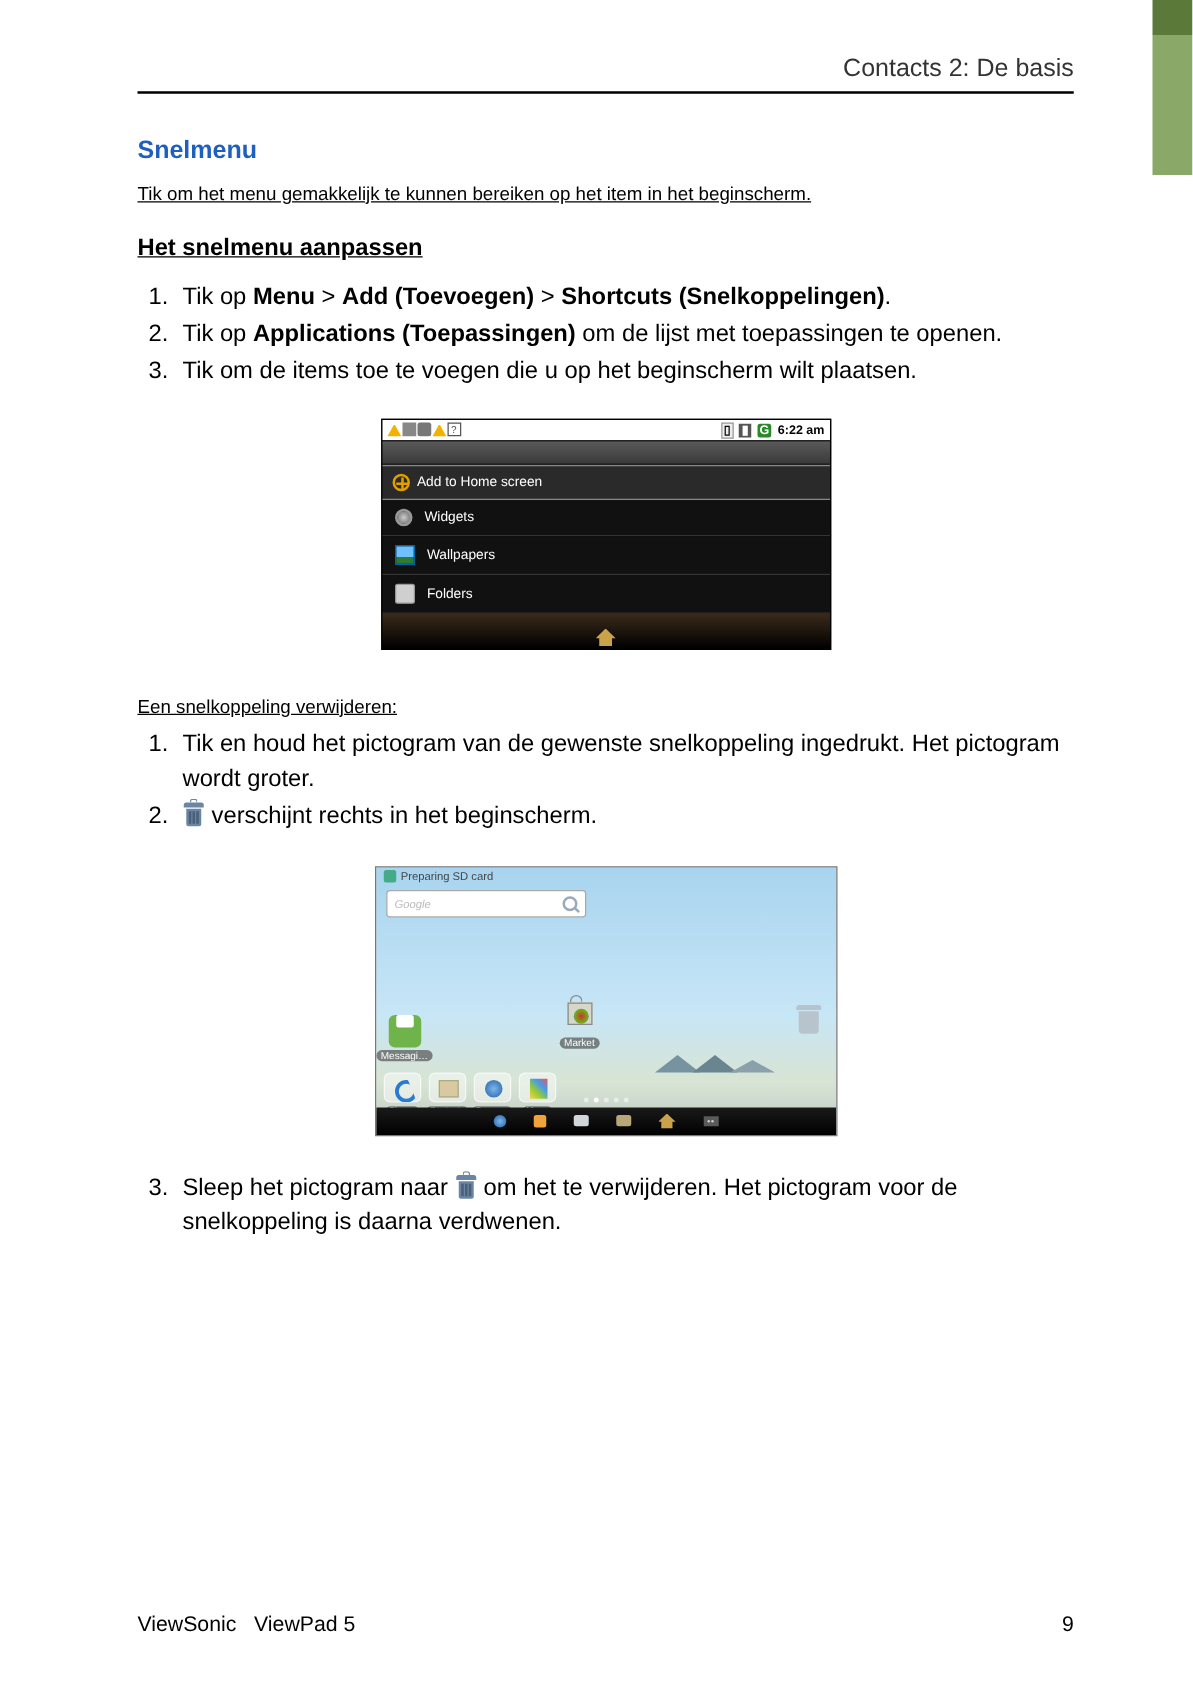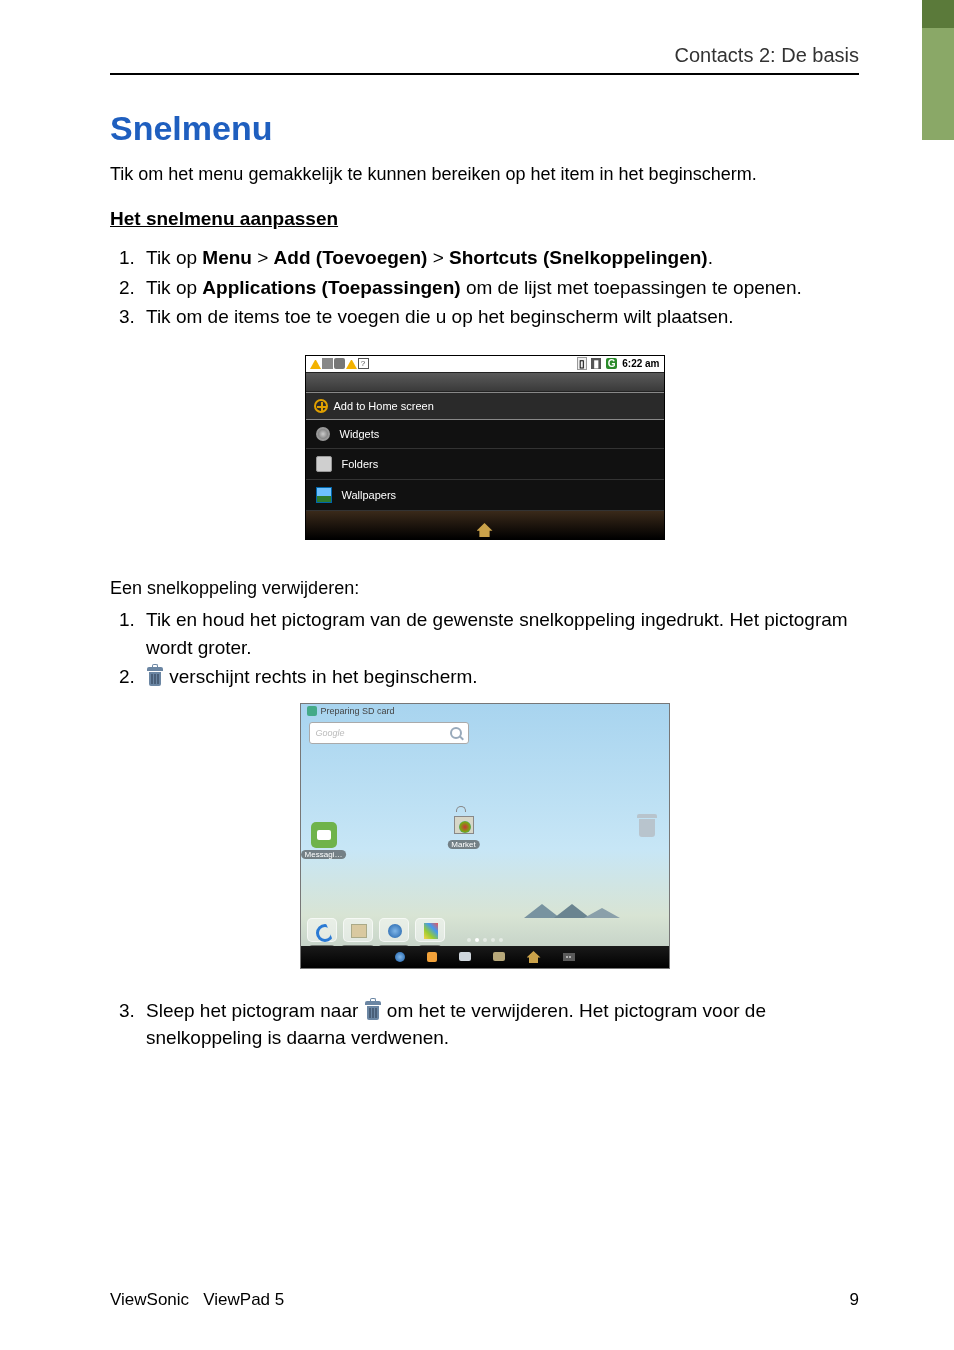--- a/index.html
+++ b/index.html
@@ -3,22 +3,22 @@
 <meta charset="utf-8">
 <style>
   * { box-sizing: border-box; margin: 0; padding: 0; }
   html, body { width: 954px; height: 1350px; font-family: Arial, Helvetica, sans-serif; color: #000; background: #fff; }
   .page { position: relative; width: 954px; height: 1350px; padding: 40px 95px 40px 110px; }
   .corner-tab { position: absolute; top: 0; right: 0; width: 32px; height: 140px; }
   .corner-tab .dark { position: absolute; top: 0; right: 0; width: 32px; height: 28px; background: #5b7a3a; }
   .corner-tab .light { position: absolute; top: 28px; right: 0; width: 32px; height: 112px; background: #8aa867; }
   .header-right { text-align: right; font-size: 20px; color: #333; margin-top: 4px; margin-bottom: 6px; }
   .rule { border: none; border-top: 2px solid #000; margin-bottom: 34px; }
-  h1.section { color: #1f5fbf; font-size: 34px; font-weight: bold; margin-bottom: 14px; }
-  p.body { font-size: 18px; line-height: 1.35; margin-bottom: 22px; }
+  h1.section { color: #1f5fbf; font-size: 20px; font-weight: bold; margin-bottom: 14px; }
+  p.body { font-size: 15px; line-height: 1.35; margin-bottom: 22px; text-decoration: underline; }
   h3.sub { font-size: 19px; font-weight: bold; margin-bottom: 14px; text-decoration: underline; }
   ol.steps { list-style: decimal; padding-left: 30px; font-size: 19px; line-height: 1.45; margin-bottom: 24px; }
   ol.steps li { padding-left: 6px; margin-bottom: 2px; }
   .b { font-weight: bold; }
   
   .fig1 { width: 360px; margin: 0 auto 36px auto; border: 1px solid #000; background: #000; font-size: 11px; color: #fff; }
   .statusbar { display: flex; justify-content: space-between; align-items: center; background: #fff; color: #000; height: 16px; padding: 0 4px; font-size: 10px; }
   .statusbar .left-icons { display: flex; gap: 1px; }
   .statusbar .left-icons span { display: inline-flex; width: 11px; height: 11px; align-items: center; justify-content: center; }
   .tri { width: 0; height: 0; border-left: 5px solid transparent; border-right: 5px solid transparent; border-bottom: 9px solid #f3b200; }
@@ -41,27 +41,27 @@
   .pic.wall { background: linear-gradient(#6ec0ff 60%, #2e7a2e 60%); border: 1px solid #06a; }
   .fig1-bottom { height: 28px; background: linear-gradient(#3a2a1a,#000); display:flex; align-items:flex-end; justify-content:center; }
   .home-ico { width: 16px; height: 14px; background: #caa24a; clip-path: polygon(50% 0, 100% 55%, 82% 55%, 82% 100%, 18% 100%, 18% 55%, 0 55%); margin-bottom:2px; }
   
   .trash-ico { display: inline-block; width: 18px; height: 20px; vertical-align: -4px; position: relative; }
   .trash-ico .lid { position: absolute; top: 0; left: 1px; width: 16px; height: 4px; background: #6b86a3; border-radius: 2px 2px 0 0; }
   .trash-ico .handle { position: absolute; top: -3px; left: 6px; width: 6px; height: 3px; border: 1px solid #6b86a3; border-bottom: none; border-radius: 2px 2px 0 0; }
   .trash-ico .bin { position: absolute; top: 5px; left: 3px; width: 12px; height: 14px; background: #6b86a3; border-radius: 0 0 2px 2px; }
   .trash-ico .bin::before { content:""; position:absolute; left:2px; top:2px; width:2px; height:10px; background:#4a5f78; box-shadow: 3px 0 #4a5f78, 6px 0 #4a5f78; }
   
-  .fig2 { width: 370px; margin: 0 auto 28px auto; border: 1px solid #777; background: linear-gradient(#a8d4ef 0%, #c7e6f6 55%, #d8e4d4 80%, #bcc9c1 100%); position: relative; height: 266px; font-size: 9px; color: #333; overflow: hidden; }
+  .fig2 { width: 370px; margin: 0 auto 28px auto; border: 1px solid #777; background: linear-gradient(#a8d4ef 0%, #c7e6f6 55%, #d8e4d4 80%, #bcc9c1 100%); position: relative; height: 216px; font-size: 9px; color: #333; overflow: hidden; }
   .fig2 .status { position:absolute; top:2px; left:6px; display:flex; align-items:center; gap:4px; font-size:9px; color:#444; }
   .sd-ico { width:10px; height:10px; background:#4a8; border-radius:2px; }
   .searchbox { position:absolute; top:18px; left:8px; width:160px; height:22px; background:#fff; border:1px solid #aaa; border-radius:3px; display:flex; align-items:center; justify-content:space-between; padding:0 6px; color:#bbb; font-style:italic; }
   .mag { width:12px; height:12px; border:2px solid #9ab; border-radius:50%; position:relative; }
   .mag::after { content:""; position:absolute; width:5px; height:2px; background:#9ab; bottom:-2px; right:-4px; transform:rotate(45deg); }
-  .appicon { position:absolute; width:26px; height:26px; border-radius:5px; display:flex; align-items:center; justify-content:center; }
+  .appicon { position:absolute; width:26px; height:26px; border-radius:5px; display:flex; justify-content:center; }
   .appicon .lbl { position:absolute; top:28px; left:50%; transform:translateX(-50%); background:rgba(60,60,60,.6); color:#fff; padding:0 4px; border-radius:7px; font-size:8px; white-space:nowrap; }
   .ai-msg { top:118px; left:10px; background:#6fb34b; } .ai-msg::before{content:"";width:14px;height:10px;background:#fff;border-radius:2px;}
   .ai-mkt { top:108px; left:150px; } .ai-mkt .bag{width:20px;height:18px;background:#d7d7c8;border:1px solid #888;position:relative;} .ai-mkt .bag::before{content:"";position:absolute;top:4px;left:4px;width:12px;height:12px;border-radius:50%;background:radial-gradient(#c33,#7a1 60%,#29c 80%);} 
   .ai-mkt .handle{position:absolute;top:-6px;left:5px;width:10px;height:6px;border:1px solid #888;border-bottom:none;border-radius:5px 5px 0 0;}
   .dockbar { position:absolute; bottom:26px; left:6px; display:flex; gap:6px; }
   .dock { width:30px; height:24px; border-radius:5px; background:rgba(255,255,255,.45); border:1px solid rgba(255,255,255,.6); position:relative; }
   .dock .lbl { position:absolute; top:26px; left:50%; transform:translateX(-50%); background:rgba(60,60,60,.6); color:#fff; padding:0 3px; border-radius:6px; font-size:7px; }
   .dock-phone::before{content:"";position:absolute;left:8px;top:5px;width:12px;height:12px;border:3px solid #2a7ad4;border-radius:50%;clip-path:polygon(0 0,60% 0,100% 100%,0 100%);} 
   .dock-contacts::before{content:"";position:absolute;left:7px;top:5px;width:14px;height:12px;background:#d9c9a0;border:1px solid #aa8;}
   .dock-browser::before{content:"";position:absolute;left:8px;top:5px;width:14px;height:14px;border-radius:50%;background:radial-gradient(#7fb6e8,#1d5fa8);}
@@ -139,34 +139,34 @@
     <div class="searchstrip"></div>
     <div class="panel-head">
       <span class="ico-plus"></span>
       <span>Add to Home screen</span>
     </div>
     <div class="panel-item">
       <span class="pic widget"></span>
       <span>Widgets</span>
     </div>
     <div class="panel-item">
+      <span class="pic wall"></span>
+      <span>Wallpapers</span>
+    </div>
+    <div class="panel-item">
       <span class="pic folder"></span>
       <span>Folders</span>
     </div>
-    <div class="panel-item">
-      <span class="pic wall"></span>
-      <span>Wallpapers</span>
-    </div>
     <div class="fig1-bottom">
       <span class="home-ico"></span>
     </div>
   </div>
 
   <p class="body" style="margin-bottom:6px">Een snelkoppeling verwijderen:</p>
-  <ol class="steps" style="margin-bottom:12px">
+  <ol class="steps" style="margin-bottom:26px">
     <li>Tik en houd het pictogram van de gewenste snelkoppeling ingedrukt. Het pictogram wordt groter.</li>
     <li>
       <span class="trash-ico"><span class="handle"></span><span class="lid"></span><span class="bin"></span></span>
       <span> verschijnt rechts in het beginscherm.</span>
     </li>
   </ol>
 
   <div class="fig2">
     <div class="status">
       <span class="sd-ico"></span>

